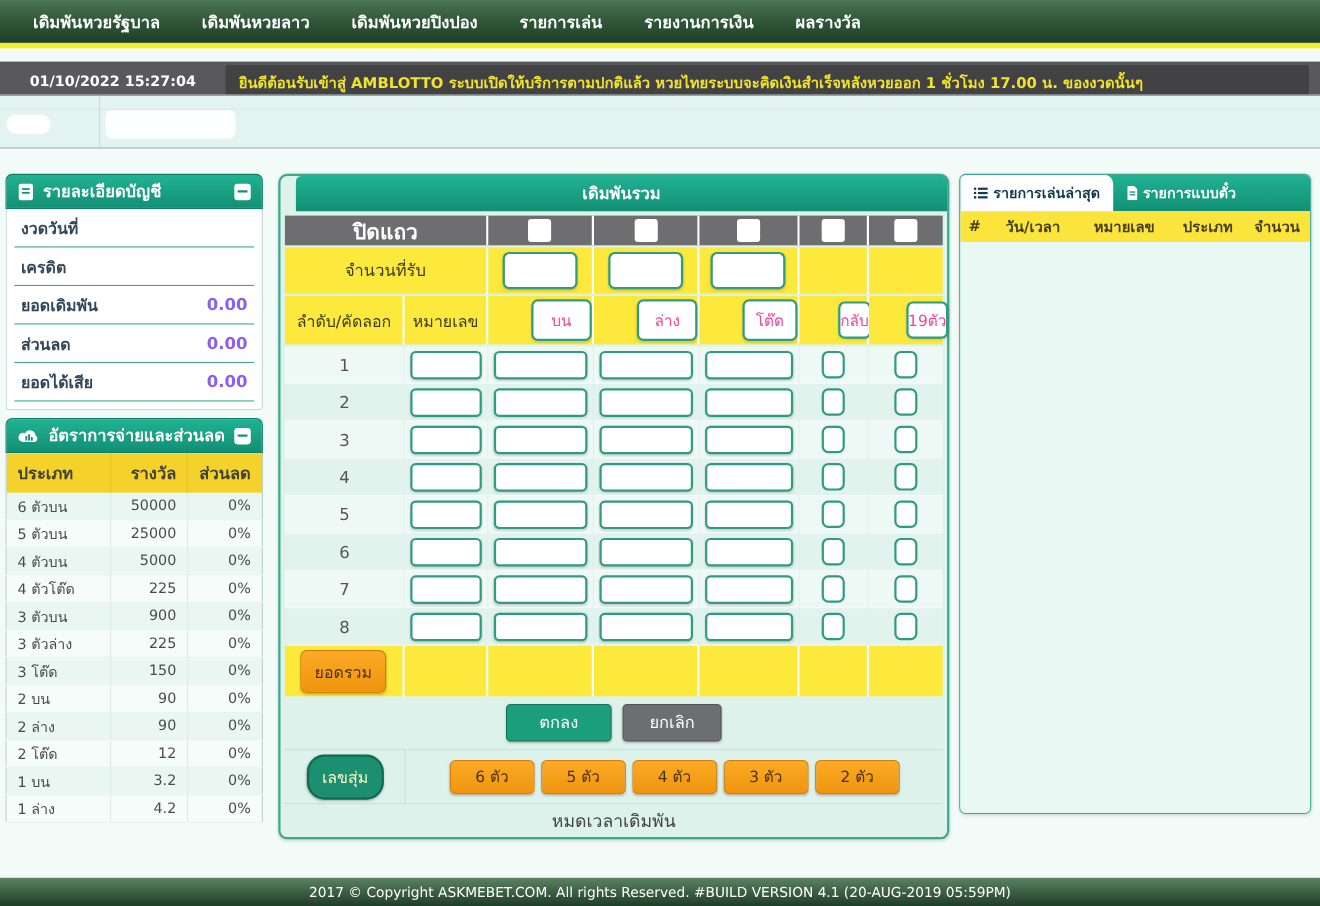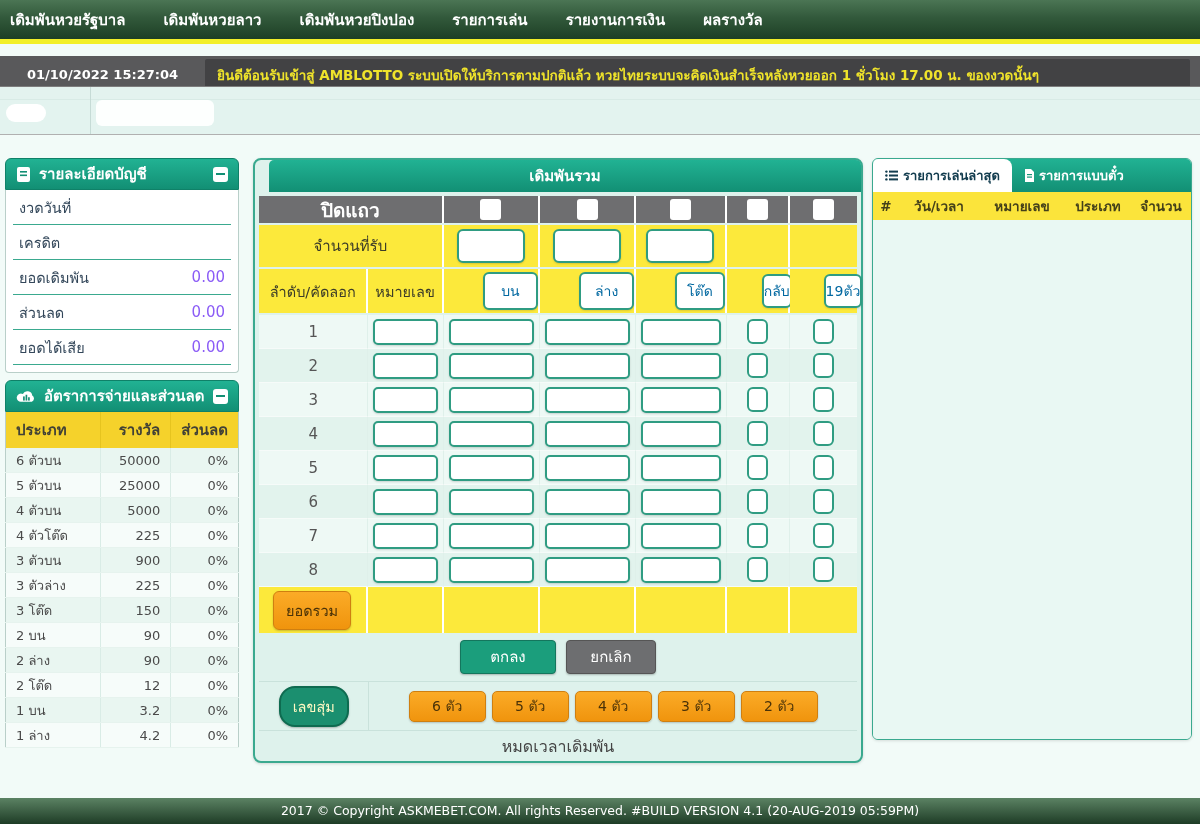--- a/index.html
+++ b/index.html
@@ -6,21 +6,21 @@
   body{
     width:1200px;height:824px;position:relative;overflow:hidden;
     background:#f2fbf8;
     font-family:"DejaVu Sans","Liberation Sans",sans-serif;
   }
   
   .nav{
     position:absolute;top:0;left:0;right:0;height:44px;
     background:linear-gradient(180deg,#4b7554 0%,#32593b 45%,#1d3f25 100%);
     border-bottom:5px solid #f2ef29;
-    display:flex;align-items:center;gap:38px;padding:0 10px;box-sizing:border-box;
+    display:flex;align-items:center;gap:38px;padding:0 30px;box-sizing:border-box;
   }
   .nav-item{color:#fff;font-size:15px;font-weight:bold;cursor:pointer;white-space:nowrap;}
   
   .statusbar{
     position:absolute;top:56px;left:0;right:0;height:37px;background:#59595b;
     display:flex;align-items:center;box-sizing:border-box;
   }
   .timestamp{width:205px;text-align:center;color:#fff;font-weight:bold;font-size:13px;}
   .marquee{
     flex:1;margin-right:10px;background:#424244;border-radius:2px;
@@ -40,21 +40,21 @@
   .panel-header{
     height:32px;display:flex;align-items:center;gap:8px;padding:0 10px;box-sizing:border-box;
     background:linear-gradient(180deg,#21b293,#128f74);
     border:1px solid #0f territory;border:1px solid #0f8168;border-radius:6px 6px 0 0;
     color:#fff;font-size:15px;font-weight:bold;
   }
   .minus-box{margin-left:auto;width:15px;height:15px;background:#fff;border-radius:3px;position:relative;cursor:pointer;}
   .minus-box::after{content:"";position:absolute;left:3px;right:3px;top:6.5px;height:2px;background:#128f74;}
   
   .account{position:absolute;left:5px;top:158px;width:234px;}
-  .account-body{background:#fff;border:1px solid #b9cfc9;border-top:none;border-radius:0 0 4px 4px;padding-bottom:7px;}
+  .account-body{background:#fff;border:1px solid #b9cfc9;border-top:none;border-radius:0 0 4px 4px;padding-bottom:7px;font-weight:bold;}
   .acc-row{height:34px;display:flex;align-items:center;justify-content:space-between;
     margin:0 7px;padding:0 6px;border-bottom:1px solid #3aa98f;font-size:14.5px;color:#33475a;}
   .acc-val{color:#8b5cf6;font-size:15px;}
   
   .rates{position:absolute;left:5px;top:380px;width:234px;}
   .rates table{width:100%;border-collapse:collapse;background:#fff;border:1px solid #b9cfc9;border-top:none;}
   .rates th{background:#f5d22b;font-size:15px;color:#414136;height:36px;padding:0 10px;border-right:1px solid #e6c41f;}
   .rates th:first-child{text-align:left;width:112px;}
   .rates th:nth-child(2){text-align:right;width:62px;}
   .rates th:last-child{text-align:right;border-right:none;}
@@ -76,21 +76,21 @@
   .hrow .bcell:last-child{border-right:none;}
   .hrow{margin-bottom:2px;}
   .span2{grid-column:1 / 3;}
   .gray .bcell{background:#6e6e70;height:27px;color:#fff;font-size:19px;font-weight:bold;text-align:right;}
   .yellowrow .bcell{background:#fce93b;color:#3c3c28;font-size:15px;}
   .row-receive .bcell{height:42px;}
   .row-colhead .bcell{height:44px;font-size:14.5px;}
   .chk-lg{width:21px;height:21px;background:#fff;border-radius:3px;cursor:pointer;}
   .input-mini{width:60px;height:28px;background:#fff;border:2px solid #2f9c82;border-radius:6px;outline:none;
     font-size:14px;text-align:center;box-shadow:0 1px 2px rgba(0,0,0,.15);}
-  .col-btn{background:#fff;border:2px solid #2f9c82;border-radius:6px;color:#0369a1;font-size:14px;
+  .col-btn{background:#fff;border:2px solid #2f9c82;border-radius:6px;color:#ec4899;font-size:14px;
     padding:6px 0;width:58px;cursor:pointer;box-shadow:0 1px 2px rgba(0,0,0,.12);
     font-family:"DejaVu Sans","Liberation Sans",sans-serif;margin-left:39px;}
   .col-btn.small{width:50px;padding:4px 0;}
   .data{height:34px;}
   .data .bcell{border-right:1px solid #dff0ea;border-bottom:1px solid #f6fbf9;}
   .data .bcell:last-child{border-right:none;}
   .data.odd .bcell{background:#eef9f5;}
   .data.even .bcell{background:#e2f3ed;}
   .rownum{color:#555;font-size:15px;}
   .bet-input{width:calc(100% - 10px);height:26px;background:#fff;border:2px solid #2f9c82;border-radius:5px;

